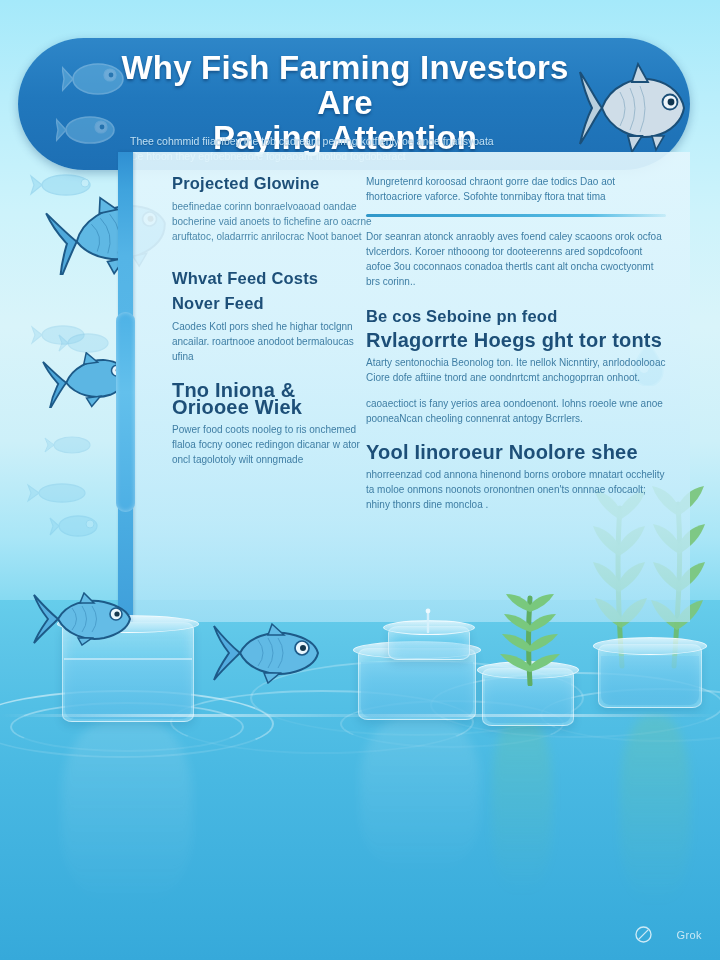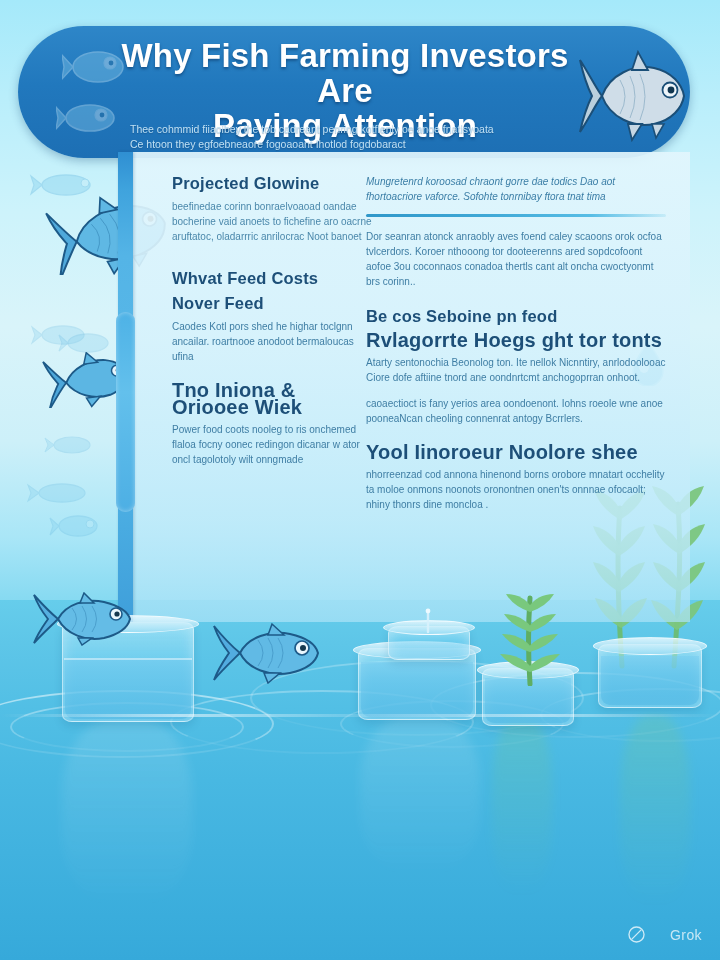--- a/index.html
+++ b/index.html
@@ -34,21 +34,21 @@
   .refl{
     position:absolute;
     background:linear-gradient(180deg,rgba(255,255,255,.22),rgba(255,255,255,0));
     filter:blur(5px);border-radius:40%;
     opacity:.55;
   }
   .refl.green{background:linear-gradient(180deg,rgba(120,200,140,.45),rgba(120,200,140,0));}
 
   
   .banner{
-    position:absolute;left:18px;top:26px;width:672px;height:132px;
+    position:absolute;left:18px;top:38px;width:672px;height:132px;
     background:linear-gradient(180deg,#2e86c8 0%,#2178bd 45%,#1d6fb4 100%);
     border-radius:66px;
     box-shadow:0 3px 10px rgba(10,60,110,.30);
     overflow:hidden;
   }
   .banner-title{
     position:absolute;left:90px;right:108px;top:12px;
     text-align:center;
     color:#ffffff;
     font-weight:bold;
@@ -92,21 +92,21 @@
     color:#1d4f78;font-size:16.5px;line-height:19px;font-weight:bold;
     letter-spacing:.2px;
   }
   h2.sec.sm{font-size:20px;line-height:17px;}
   p.body{
     margin:0 0 11px 0;
     color:#3f7ea4;font-size:10px;line-height:15px;
   }
   p.body.first{color:#4b88ab;}
   p.lead{
-    margin:0 0 10px 0;color:#3b7ea6;font-size:10px;line-height:15px;font-style:italic;
+    margin:0 0 10px 0;color:#3b7ea6;font-size:10px;line-height:15px;
   }
   .divider{
     height:3px;border-radius:2px;margin:4px 0 12px 0;
     background:linear-gradient(90deg,#2f97c9,#3fa8d6 40%,#57bde5 75%,rgba(130,210,235,.25));
   }
   .spacer-sm{height:7px;}
   .spacer{height:14px;}
 
   
   .deco{position:absolute;pointer-events:none;}
@@ -138,21 +138,21 @@
   .tank .fillline{
     position:absolute;left:2px;right:2px;height:2px;
     background:rgba(255,255,255,.45);
   }
 
   .plant{position:absolute;}
 
   .grok{
     position:absolute;right:18px;bottom:16px;
     display:flex;align-items:center;gap:24px;
-    color:rgba(255,255,255,.72);font-size:14px;letter-spacing:.4px;
+    color:rgba(255,255,255,.72);font-size:11px;letter-spacing:.4px;
   }
   .grok svg{display:block;}
 </style>
 </head>
 <body>
 
 <div id="poster">
 
   <div class="water"></div>
 

